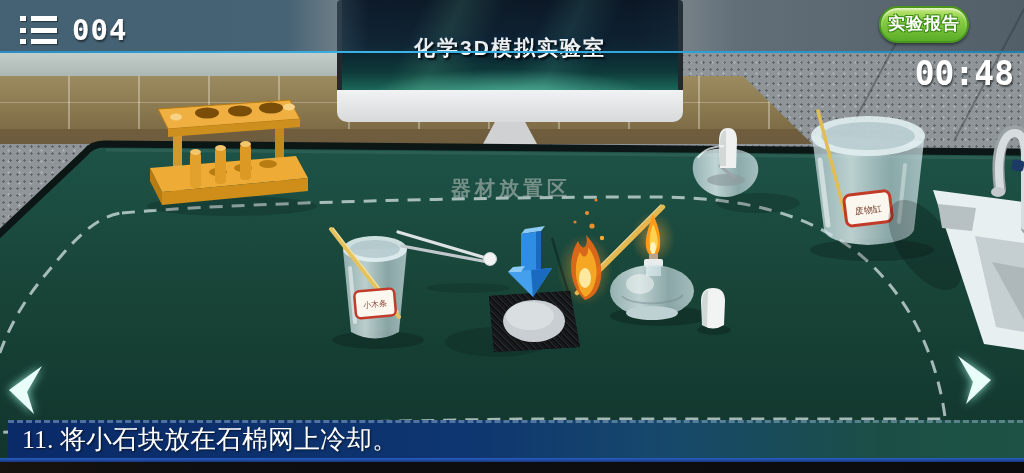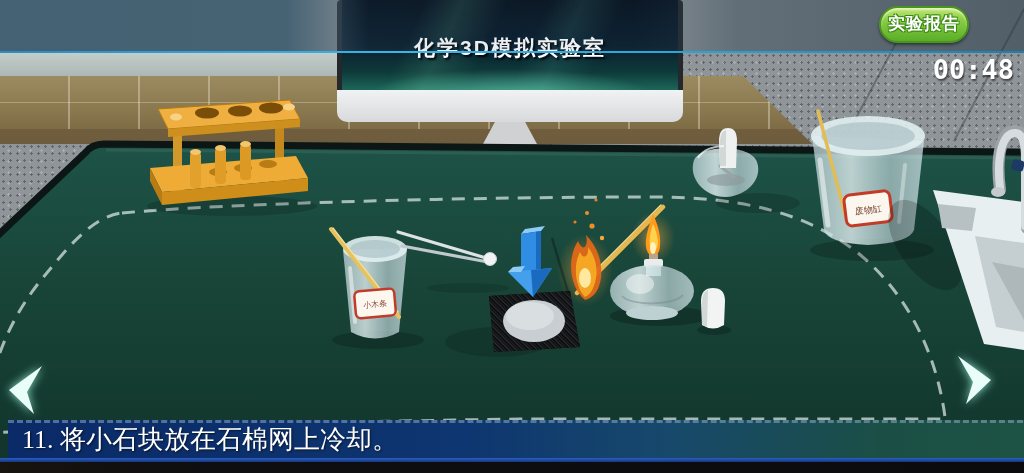--- a/index.html
+++ b/index.html
@@ -69,21 +69,21 @@
   .menu-icon .bar{width:26px;height:5px;background:#fff;box-shadow:1px 1px 1px rgba(0,0,0,.4);}
   .counter{color:#fff;font-family:"DejaVu Sans Mono",monospace;font-weight:bold;font-size:29px;
     text-shadow:1px 2px 2px rgba(0,0,0,.5);letter-spacing:1px;}
   .report-btn{position:absolute;left:879px;top:6px;width:90px;height:37px;z-index:10;cursor:pointer;
     border-radius:19px;border:2px solid #4a951e;
     background:linear-gradient(180deg,#c4e878 0%,#8bce43 35%,#5aad28 100%);
     box-shadow:0 2px 3px rgba(0,0,0,.45), inset 0 2px 2px rgba(255,255,255,.55);
     color:#fff;font-size:17px;font-weight:bold;text-align:center;line-height:31px;letter-spacing:1px;
     text-shadow:1px 1px 0 #3c8a16,-1px 1px 0 #3c8a16,1px -1px 0 #3c8a16,-1px -1px 0 #3c8a16;}
   .timer{position:absolute;left:914px;top:54px;width:100px;z-index:10;text-align:right;
-    color:#fff;font-family:"DejaVu Sans Mono",monospace;font-weight:bold;font-size:27px;
+    color:#fff;font-family:"DejaVu Sans Mono",monospace;font-weight:bold;font-size:33px;
     text-shadow:1px 2px 2px rgba(0,0,0,.55);}
 
   
   .chev{position:absolute;z-index:10;cursor:pointer;filter:drop-shadow(0 0 5px rgba(160,245,225,.9));}
   .chev.left{left:2px;top:364px;}
   .chev.right{left:952px;top:354px;}
 
   
   .instruction-bar{position:absolute;left:8px;top:420px;width:1024px;height:38px;z-index:11;
     background:linear-gradient(90deg,#0a2a68 0%,#0e3670 45%,#17496b 65%,#1b4f46 85%,#1d5344 100%);
@@ -281,24 +281,42 @@
       <line x1="552" y1="238" x2="568" y2="292" stroke="rgba(0,0,0,0.3)" stroke-width="2.5"></line>
       <polygon points="521,234 541,231 545,226 525,229" fill="#8ecbf6"></polygon>
       <polygon points="521,234 541,231 541,270 521,272" fill="#2f8de4"></polygon>
       <polygon points="536,232 541,231 541,270 536,271" fill="#1a6bbf"></polygon>
       <polygon points="508,272 552,268 533,297" fill="#44a0ec"></polygon>
       <polygon points="531,270 552,268 533,297" fill="#1a6bbf"></polygon>
       <polygon points="508,272 513,267 525,266 521,272" fill="#8ecbf6"></polygon>
     </g>
   </svg>
 
+  <div class="zone-label zone-equip">器材放置区</div>
 
   <div class="topbar"></div>
   <div class="accent-line"></div>
 
+  <div class="menu">
+    <div class="menu-icon">
+      <div class="row">
+          <div class="dot"></div>
+          <div class="bar"></div>
+        </div>
+      <div class="row">
+          <div class="dot"></div>
+          <div class="bar"></div>
+        </div>
+      <div class="row">
+          <div class="dot"></div>
+          <div class="bar"></div>
+        </div>
+    </div>
+    <div class="counter">004</div>
+  </div>
 
   <div class="report-btn">实验报告</div>
   <div class="timer">00:48</div>
 
   <svg class="chev left" width="46" height="52" viewBox="0 0 46 52">
     <path d="M 40 2 L 7 26 L 32 50 L 25 28 Z" fill="#e9fdf9"></path>
   </svg>
   <svg class="chev right" width="46" height="52" viewBox="0 0 46 52">
     <path d="M 6 2 L 39 26 L 14 50 L 21 28 Z" fill="#e9fdf9"></path>
   </svg>

